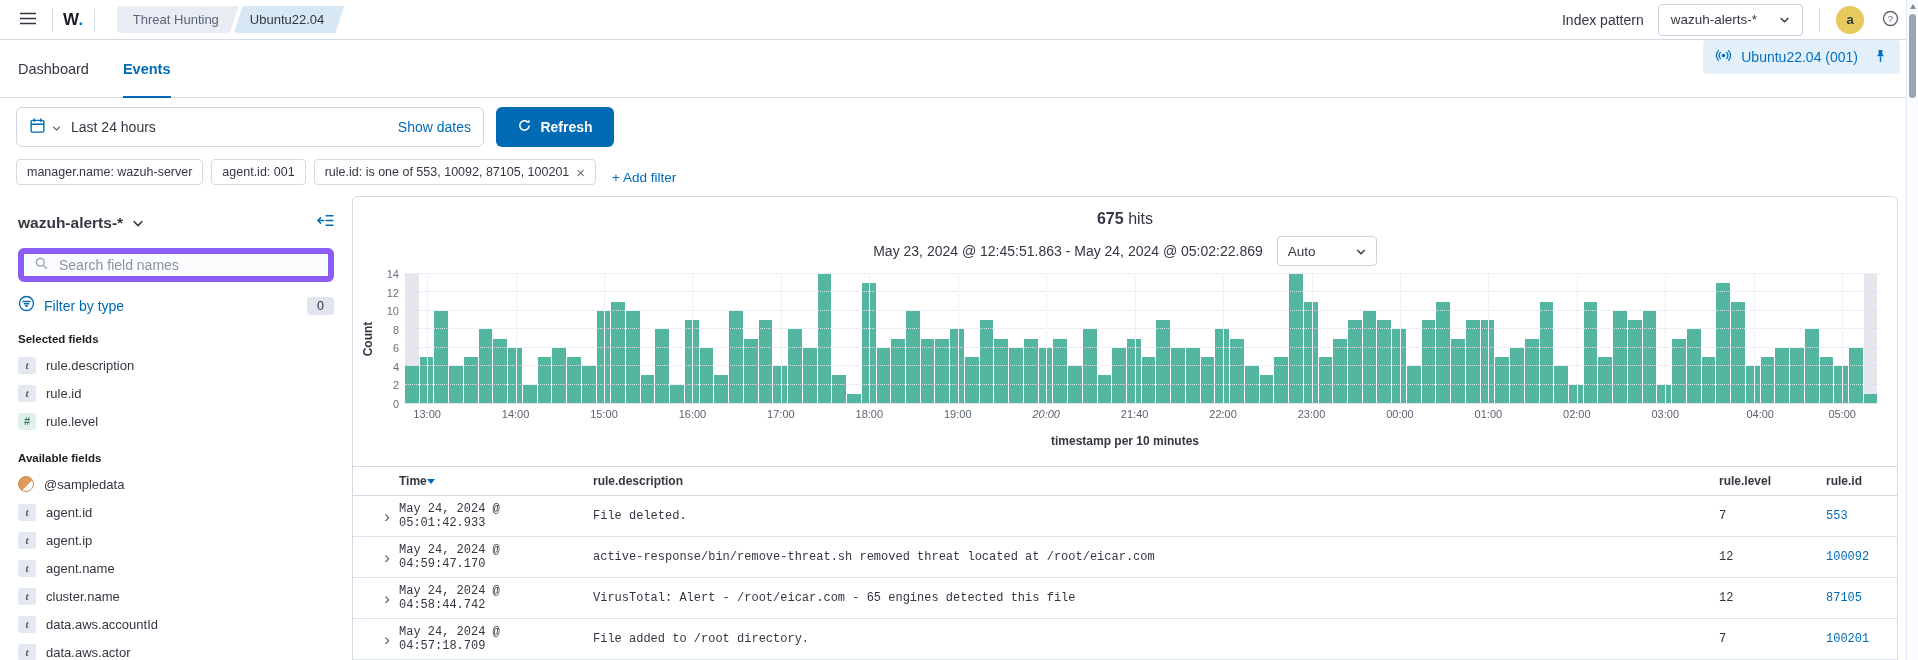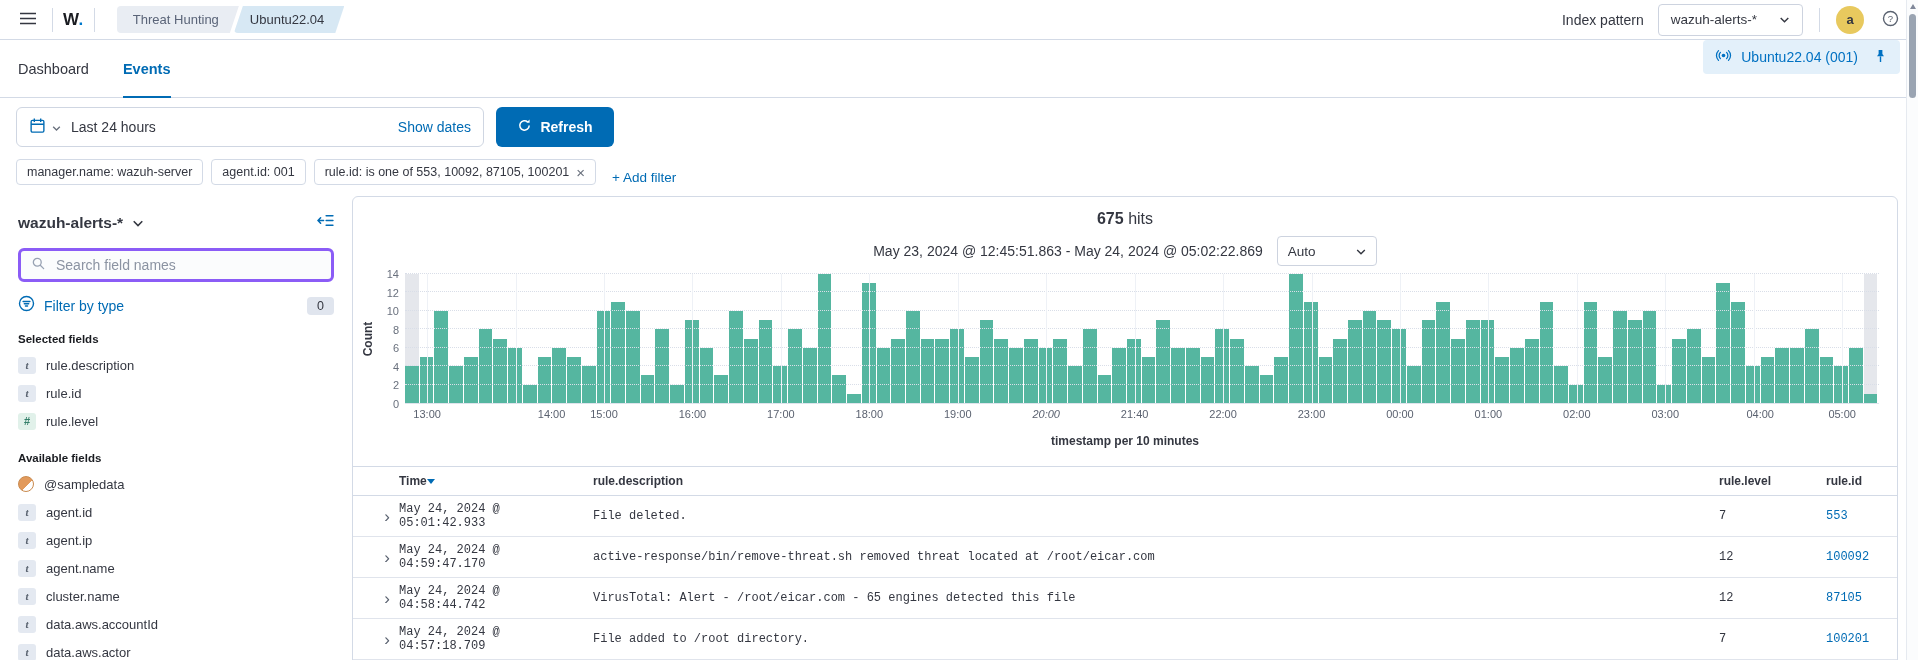--- a/index.html
+++ b/index.html
@@ -66,21 +66,21 @@
           border:1px solid #d3dae6; border-radius:4px; background:#fff; font-size:12.5px; color:#343741;
           white-space:nowrap; cursor:pointer; }
   .pill-x { font-size:15px; color:#69707d; cursor:pointer; line-height:1; }
   .add-filter { font-size:13.5px; color:#006bb4; margin-left:8px; align-self:center; cursor:pointer; }
 
   
   .sidebar { position:absolute; left:0; top:196px; width:352px; bottom:0; padding:16px 18px 0 18px; background:#fff; }
   .sb-head { display:flex; align-items:center; justify-content:space-between; }
   .sb-title-wrap { display:flex; align-items:center; gap:9px; cursor:pointer; }
   .sb-title { font-size:15.5px; font-weight:600; color:#343741; }
-  .sb-search { margin-top:15px; height:34px; border:3px solid #8b5cf6; border-radius:6px; background:#fbfcfd;
+  .sb-search { margin-top:15px; height:34px; border:6px solid #8b5cf6; border-radius:6px; background:#fbfcfd;
                display:flex; align-items:center; padding:0 10px; gap:8px; }
   .sb-search input { flex:1; border:none; outline:none; background:transparent; font-size:14px; color:#343741;
                      font-family:"Liberation Sans", sans-serif; }
   .sb-search input::placeholder { color:#8b93a2; }
   .sb-filter-row { margin-top:13px; display:flex; align-items:center; gap:9px; cursor:pointer; }
   .sb-filter-label { font-size:14px; color:#006bb4; }
   .count-badge { margin-left:auto; background:#e0e5ee; border-radius:4px; padding:2px 10px; font-size:12.5px; color:#343741; }
   .sb-section { margin-top:17px; font-size:11.5px; font-weight:700; color:#1a1c21; }
   .field-list { margin-top:6px; }
   .field-item { display:flex; align-items:center; gap:10px; height:28px; cursor:pointer; border-radius:4px; }
@@ -706,21 +706,21 @@
           <div class="vgrid" style="left: 61.5%;"></div>
           <div class="vgrid" style="left: 67.5%;"></div>
           <div class="vgrid" style="left: 73.5%;"></div>
           <div class="vgrid" style="left: 79.5%;"></div>
           <div class="vgrid" style="left: 85.5%;"></div>
           <div class="vgrid" style="left: 91.5%;"></div>
           <div class="vgrid" style="left: 97.5%;"></div>
         </div>
       <div class="x-axis">
           <span style="left: 1.5%;">13:00</span>
-          <span style="left: 7.5%; margin-left: 36px;">14:00</span>
+          <span style="left: 7.5%;">14:00</span>
           <span style="left: 13.5%;">15:00</span>
           <span style="left: 19.5%;">16:00</span>
           <span style="left: 25.5%;">17:00</span>
           <span style="left: 31.5%;">18:00</span>
           <span style="left: 37.5%;">19:00</span>
           <span style="left: 43.5%; font-style: italic;">20:00</span>
           <span style="left: 49.5%;">21:40</span>
           <span style="left: 55.5%;">22:00</span>
           <span style="left: 61.5%;">23:00</span>
           <span style="left: 67.5%;">00:00</span>

